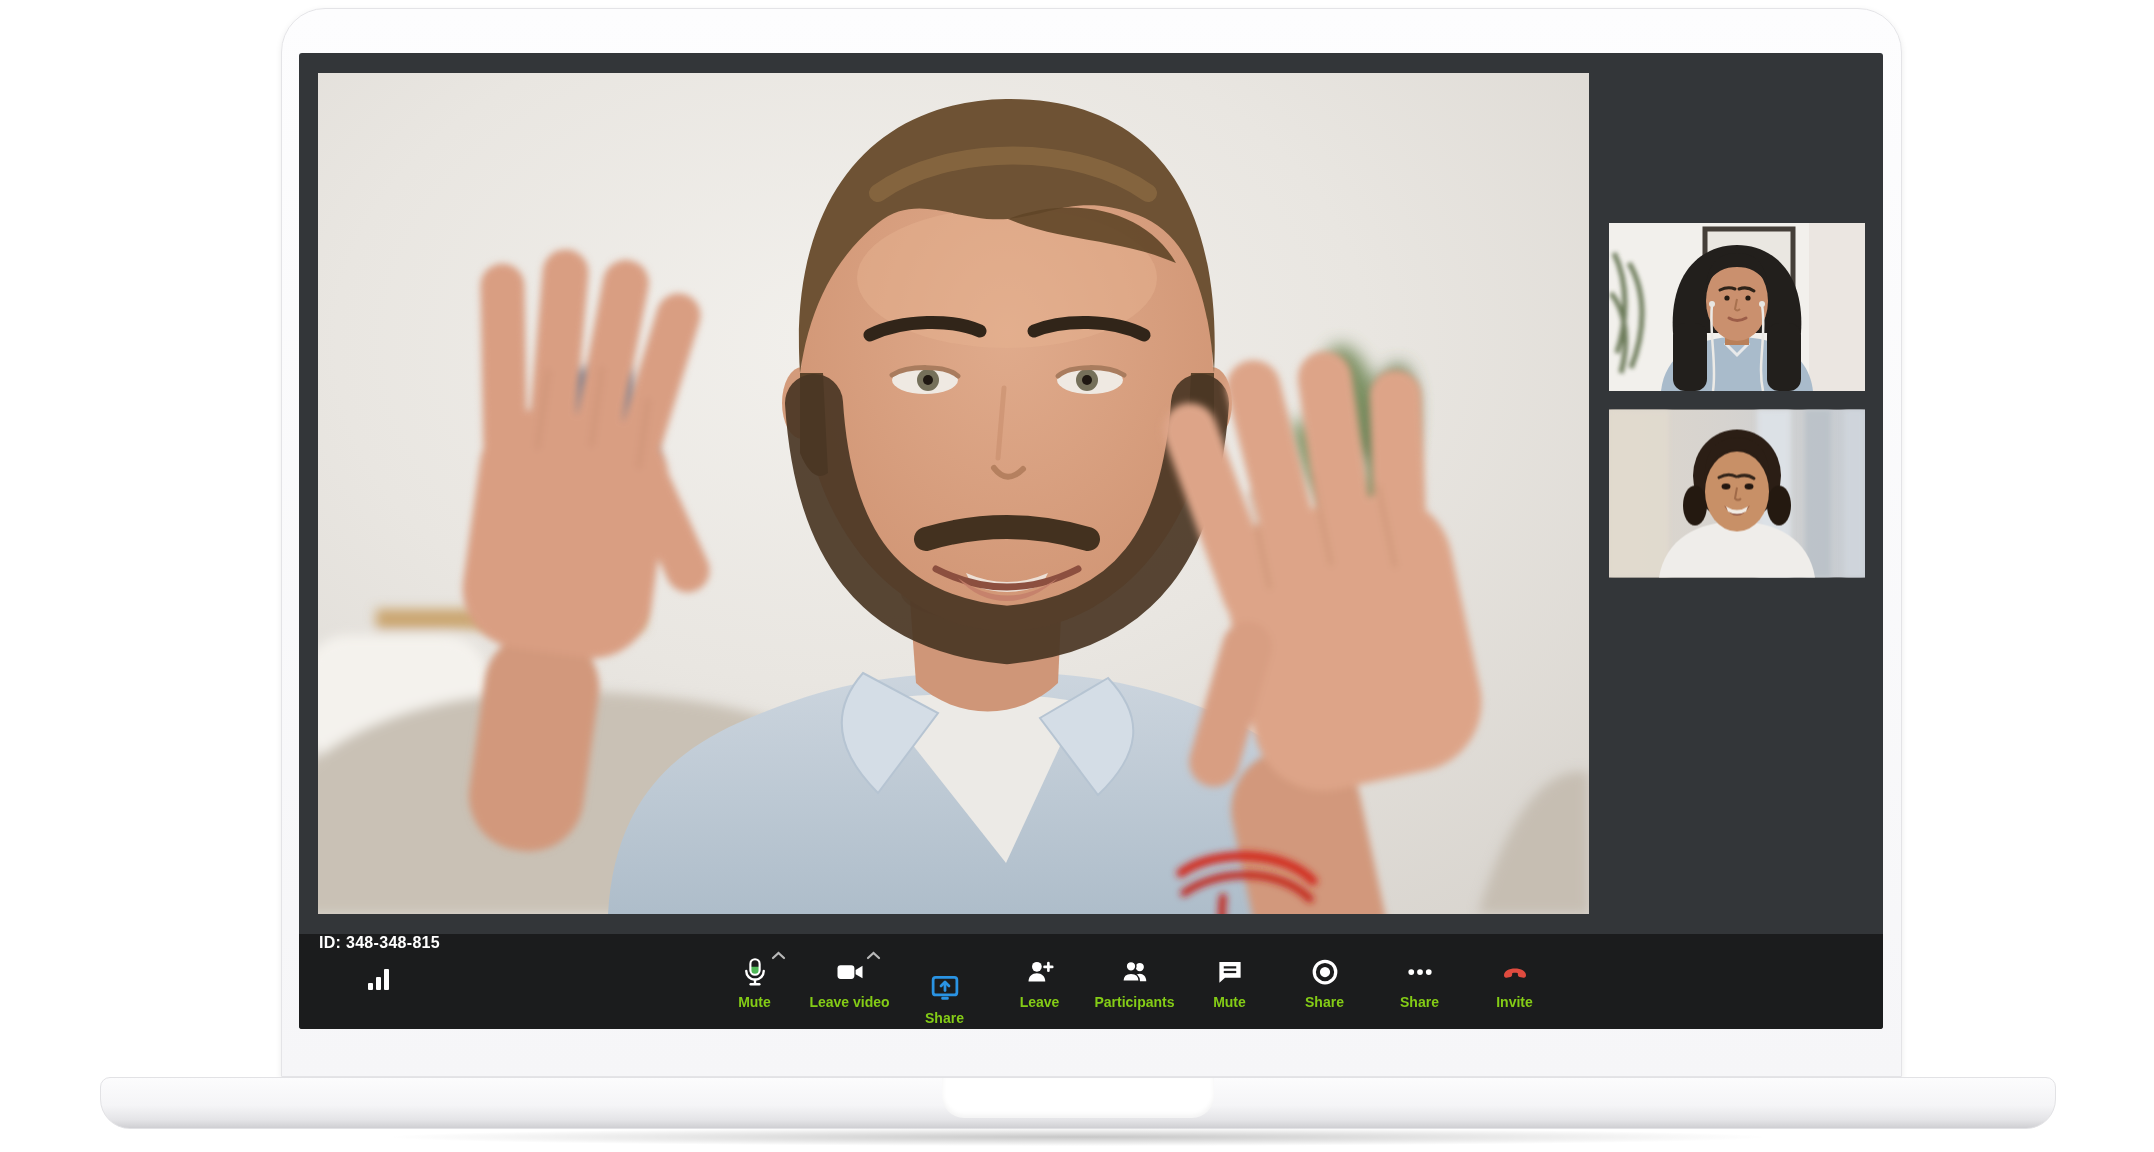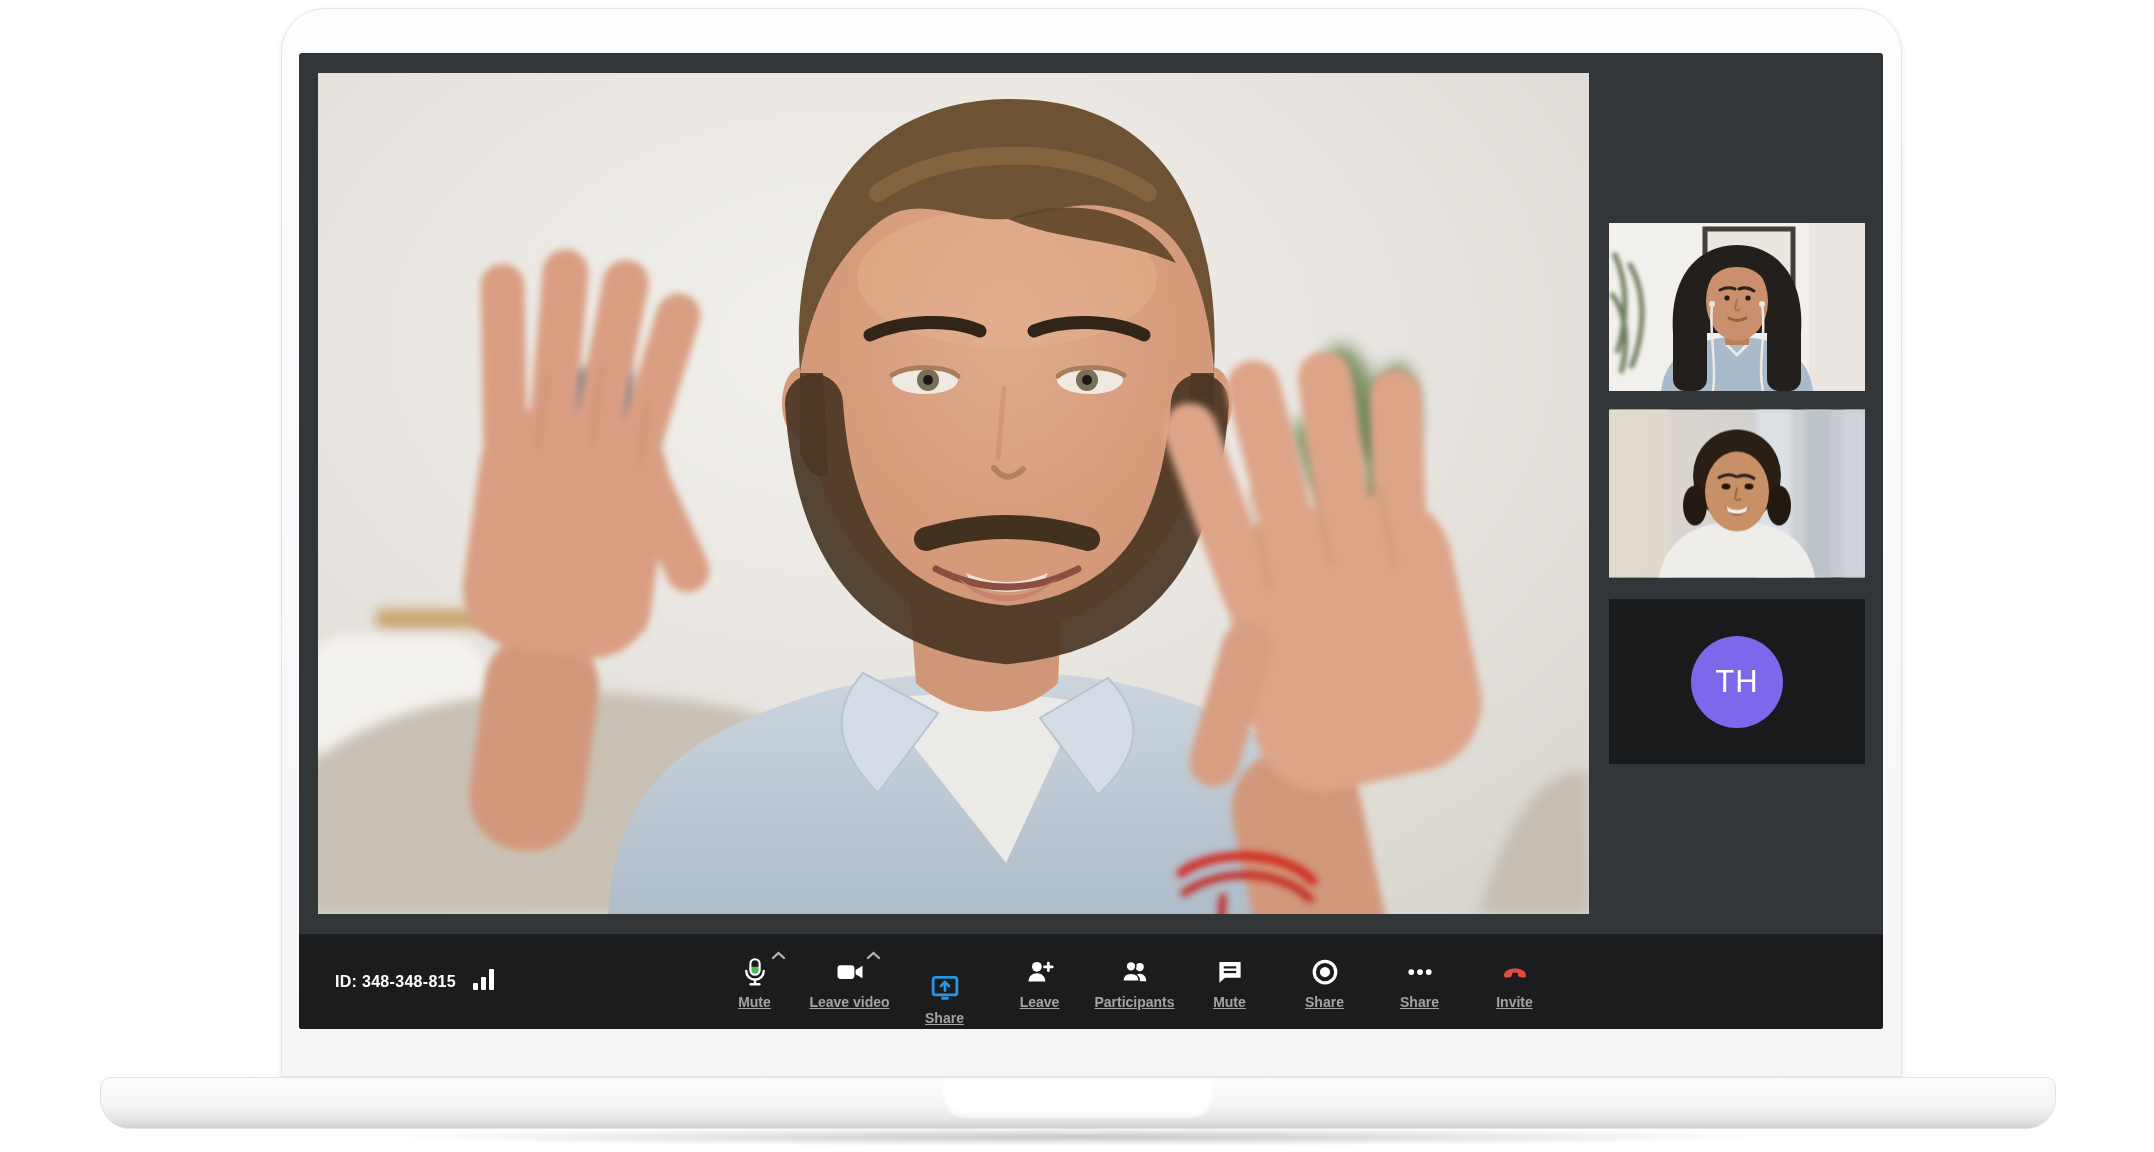--- a/index.html
+++ b/index.html
@@ -28,27 +28,27 @@
   .tile{position:absolute;left:1310px;width:256px;background:var(--tile-bg,#191a1b);overflow:hidden;}
   .tile svg{display:block;width:100%;height:100%;}
   .tile.t1{top:170px;height:168px;}
   .tile.t2{top:356px;height:169px;}
   .tile.t3{top:546px;height:165px;display:flex;align-items:center;justify-content:center;}
   .avatar-circle{width:92px;height:92px;border-radius:50%;background:var(--avatar-purple,#7c68ea);
     display:flex;align-items:center;justify-content:center;color:#fff;font-size:31px;letter-spacing:1px;}
 
   
   .toolbar{position:absolute;left:0;top:881px;width:1584px;height:95px;background:var(--toolbar-bg,#1b1c1d);}
-  .meeting-id{position:absolute;left:36px;top:0;height:95px;display:flex;align-items:center;gap:17px;}
+  .meeting-id{position:absolute;left:20px;top:0;height:95px;display:flex;align-items:center;gap:17px;flex-direction:column;}
   .meeting-id .id-text{color:#fff;font-size:16px;font-weight:700;letter-spacing:.3px;}
   .btn-group{position:absolute;left:408px;top:0;height:95px;display:flex;}
   .tb-btn{position:relative;width:95px;height:95px;display:flex;flex-direction:column;align-items:center;
     justify-content:center;gap:8px;cursor:pointer;color:#ffffff;}
   .tb-btn .ticon{height:32px;display:flex;align-items:flex-end;justify-content:center;}
-  .tb-btn .tlabel{color:#a3a3a3;font-size:14px;font-weight:600;white-space:nowrap;line-height:14px;text-decoration:underline;}
+  .tb-btn .tlabel{color:#84cc16;font-size:14px;font-weight:600;white-space:nowrap;line-height:14px;}
   .tb-btn.share{color:var(--accent-share,#2a93e3);margin-top:16px;}
   .tb-btn.leave{color:var(--leave-red,#df4b3f);}
   .caret{position:absolute;top:12px;right:16px;}
 </style>
 </head>
 <body>
 
 <div class="stage">
 
   <div class="laptop-body">
@@ -235,25 +235,20 @@
           <path d="M96,72 C94,40 110,28 128,28 C146,28 162,40 160,72 C154,46 142,40 128,40 C114,40 102,46 96,72 Z" fill="#2b1e15"></path>
           <path d="M110,68 q9,-5 17,-1 M129,67 q9,-3 16,2" stroke="#32241a" stroke-width="3" fill="none" stroke-linecap="round"></path>
           <ellipse cx="117" cy="77" rx="4.5" ry="3" fill="#231710"></ellipse>
             <ellipse cx="140" cy="77" rx="4.5" ry="3" fill="#231710"></ellipse>
           <path d="M128,78 l-2,11 q3,3 6,0" stroke="#a06a48" stroke-width="2" fill="none"></path>
           <path d="M115,96 q13,12 26,0 q-6,10 -13,10 q-7,0 -13,-10 Z" fill="#8c4f3d"></path>
           <path d="M117,97 q11,7 22,0 l-2,5 q-9,5 -18,0 Z" fill="#f1ebe4"></path>
         </svg>
       </div>
 
-      <div class="tile t3">
-        <div class="avatar-circle">
-          <span>TH</span>
-        </div>
-      </div>
 
       <div class="toolbar">
 
         <div class="meeting-id">
           <span class="id-text">ID: 348-348-815</span>
           <span>
             <svg width="23" height="21" viewBox="0 0 23 21">
               <rect x="0" y="14" width="5" height="7" rx="1" fill="#fff"></rect>
               <rect x="8" y="8" width="5" height="13" rx="1" fill="#fff"></rect>
               <rect x="16" y="0" width="5" height="21" rx="1" fill="#fff"></rect>

